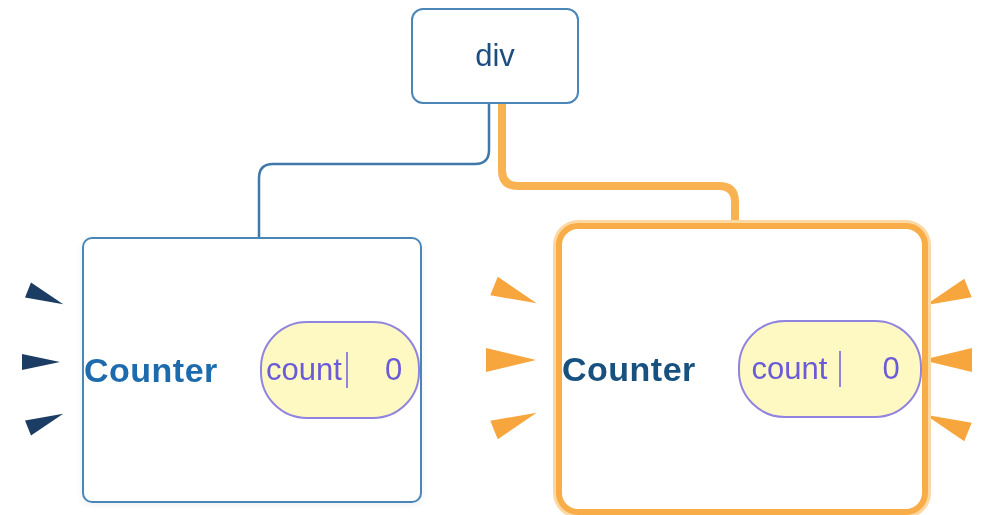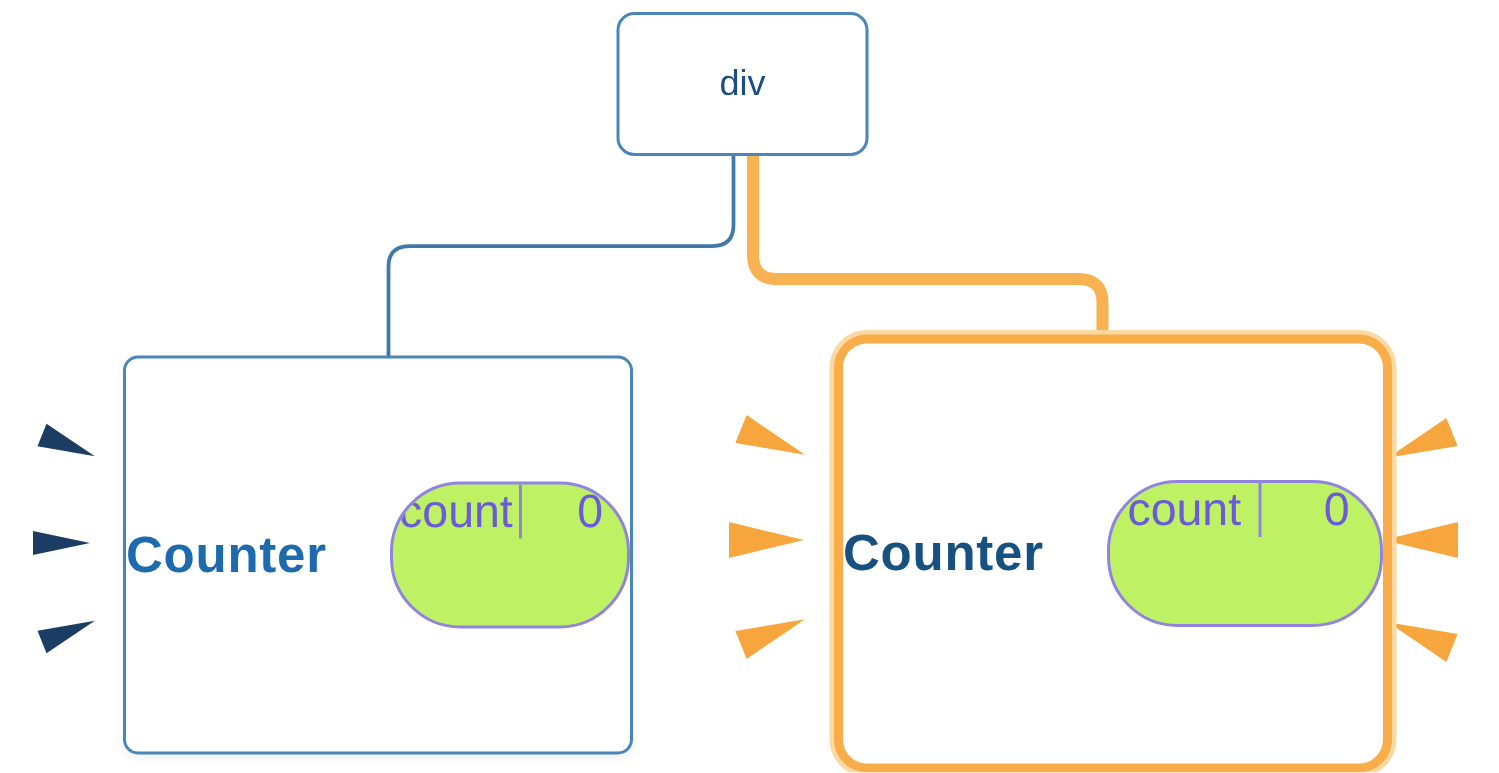--- a/index.html
+++ b/index.html
@@ -18,21 +18,21 @@
   .burst-navy   { fill: var(--burst-navy, #1b3d63); }
   .burst-orange { fill: var(--burst-orange, #f7a63e); }
 
   .root-node {
     position: absolute; z-index: 2;
     left: 411px; top: 8px; width: 164px; height: 92px;
     background: #ffffff;
     border: 2.5px solid var(--node-border, #4a86b8);
     border-radius: 12px;
     display: flex; align-items: center; justify-content: center;
-    font-size: 24px; color: var(--node-text, #1c4e7f);
+    font-size: 31px; color: var(--node-text, #1c4e7f);
   }
 
   .card {
     position: absolute; z-index: 2;
     background: #ffffff;
     display: flex; flex-direction: row;
     align-items: center; justify-content: center;
     gap: 42px;
   }
   .card-plain {
@@ -53,22 +53,22 @@
     letter-spacing: 0.5px;
   }
   .card-highlighted .card-title {
     font-weight: 700;
     color: var(--title-blue-bold, #16517f);
   }
   .pill {
     width: 264px; height: 94px;
     border: 2.5px solid var(--pill-border, #9184de);
     border-radius: 47px;
-    display: flex; align-items: flex-start;
-    background: #bef264;
+    display: flex; align-items: center;
+    background: #fef9c3;
     overflow: hidden;
     gap: 21px;
   }
   .pill-key {
     flex: 1.72;
     display: flex; align-items: center; justify-content: center;
     font-size: 31px; color: var(--pill-text, #6a5bd8);
     border-right: 2.5px solid var(--pill-border, #9184de);
   }
   .pill-value {

